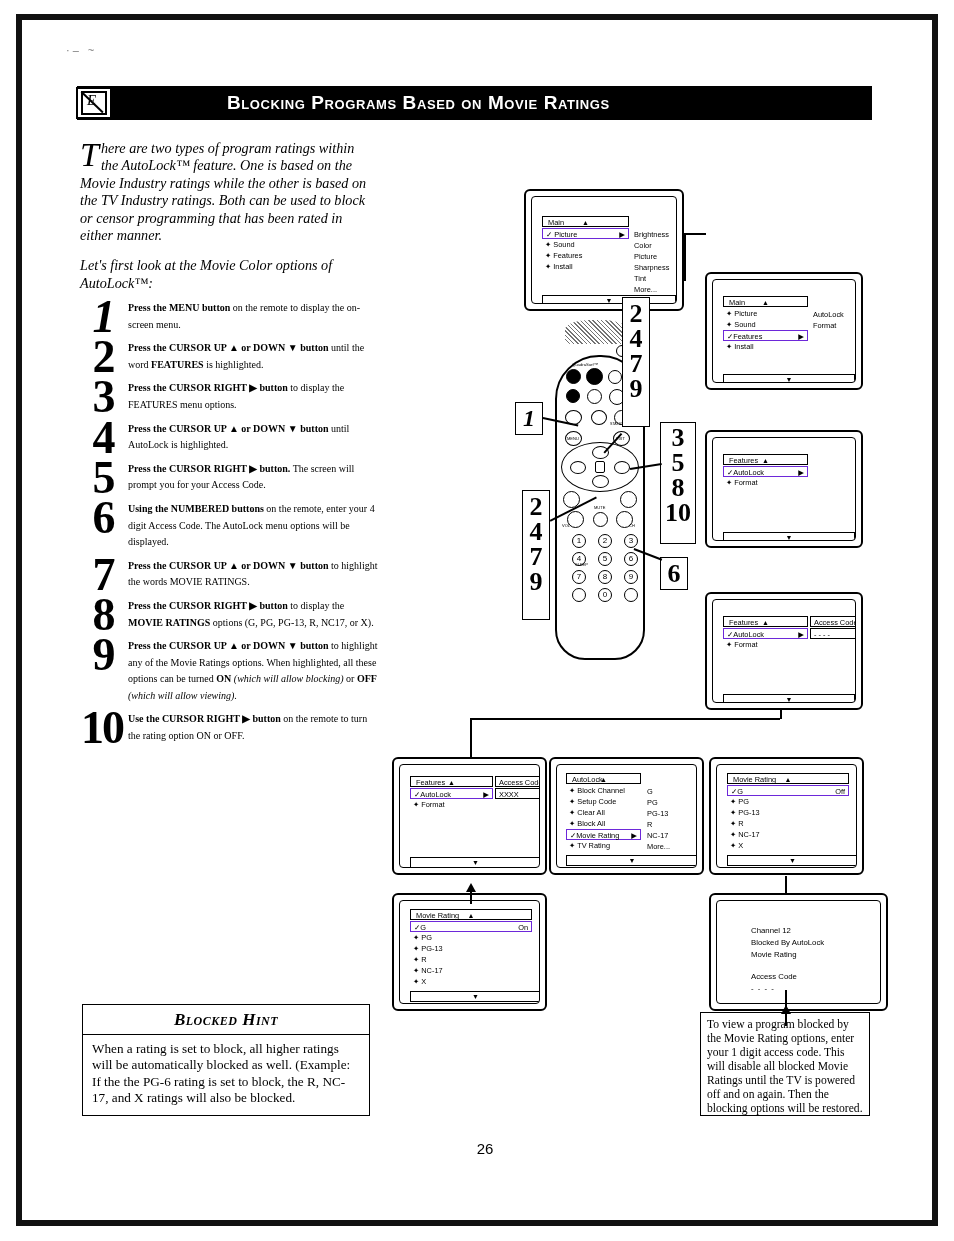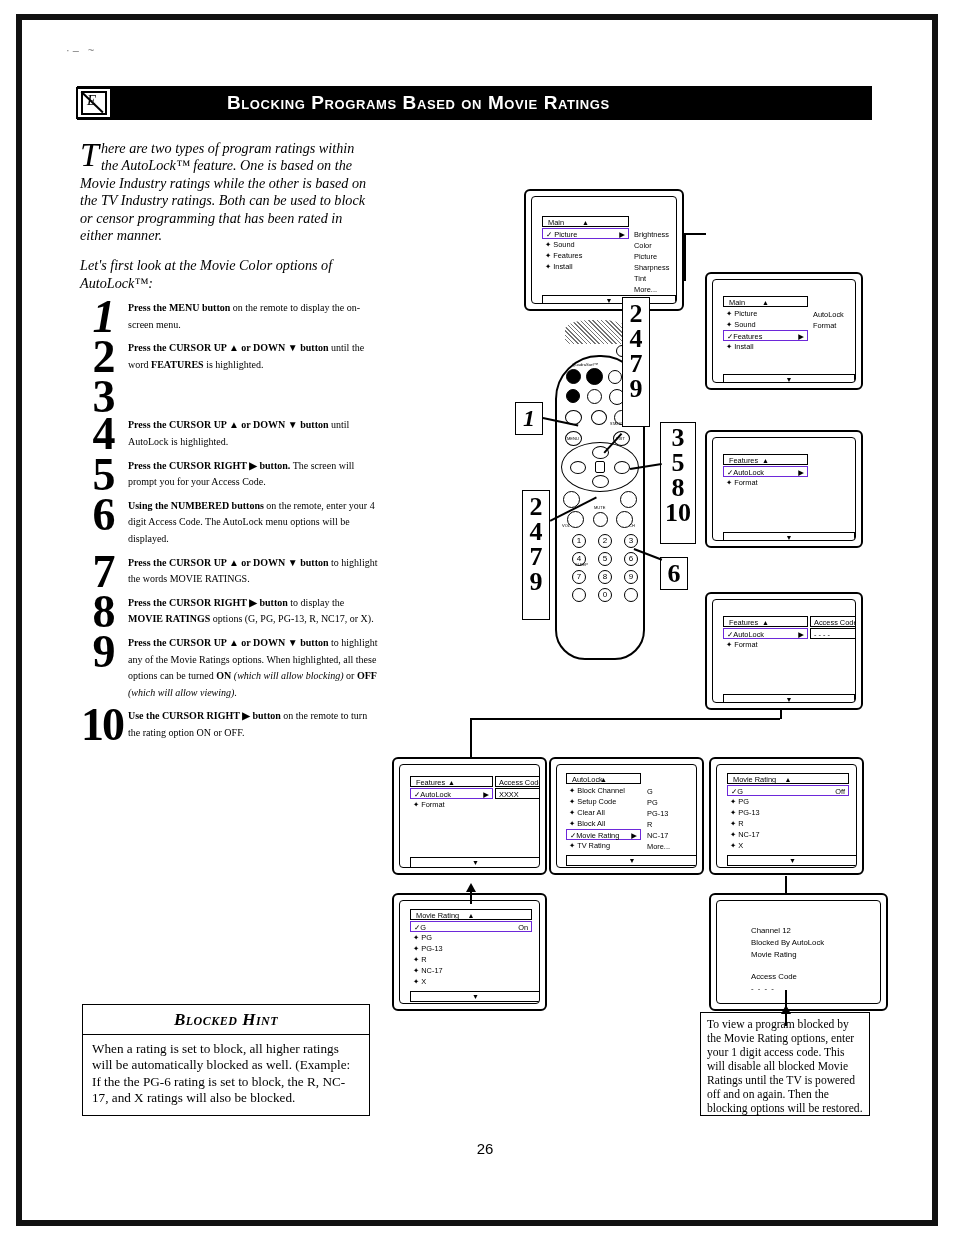--- a/index.html
+++ b/index.html
@@ -422,20 +422,21 @@
       <div class="step">
         <div class="num" style="font-style: italic;">1</div>
         <div class="body"><b>Press the MENU button</b> on the remote to display the on-screen menu.</div>
       </div>
       <div class="step">
         <div class="num">2</div>
         <div class="body"><b>Press the CURSOR UP ▲ or DOWN ▼ button</b> until the word <b>FEATURES</b> is highlighted.</div>
       </div>
       <div class="step">
         <div class="num">3</div>
+        <div class="body"><b>Press the CURSOR RIGHT ▶ button</b> to display the FEATURES menu options.</div>
       </div>
       <div class="step">
         <div class="num">4</div>
         <div class="body"><b>Press the CURSOR UP ▲ or DOWN ▼ button</b> until AutoLock is highlighted.</div>
       </div>
       <div class="step">
         <div class="num">5</div>
         <div class="body"><b>Press the CURSOR RIGHT ▶ button.</b> The screen will prompt you for your Access Code.</div>
       </div>
       <div class="step">

